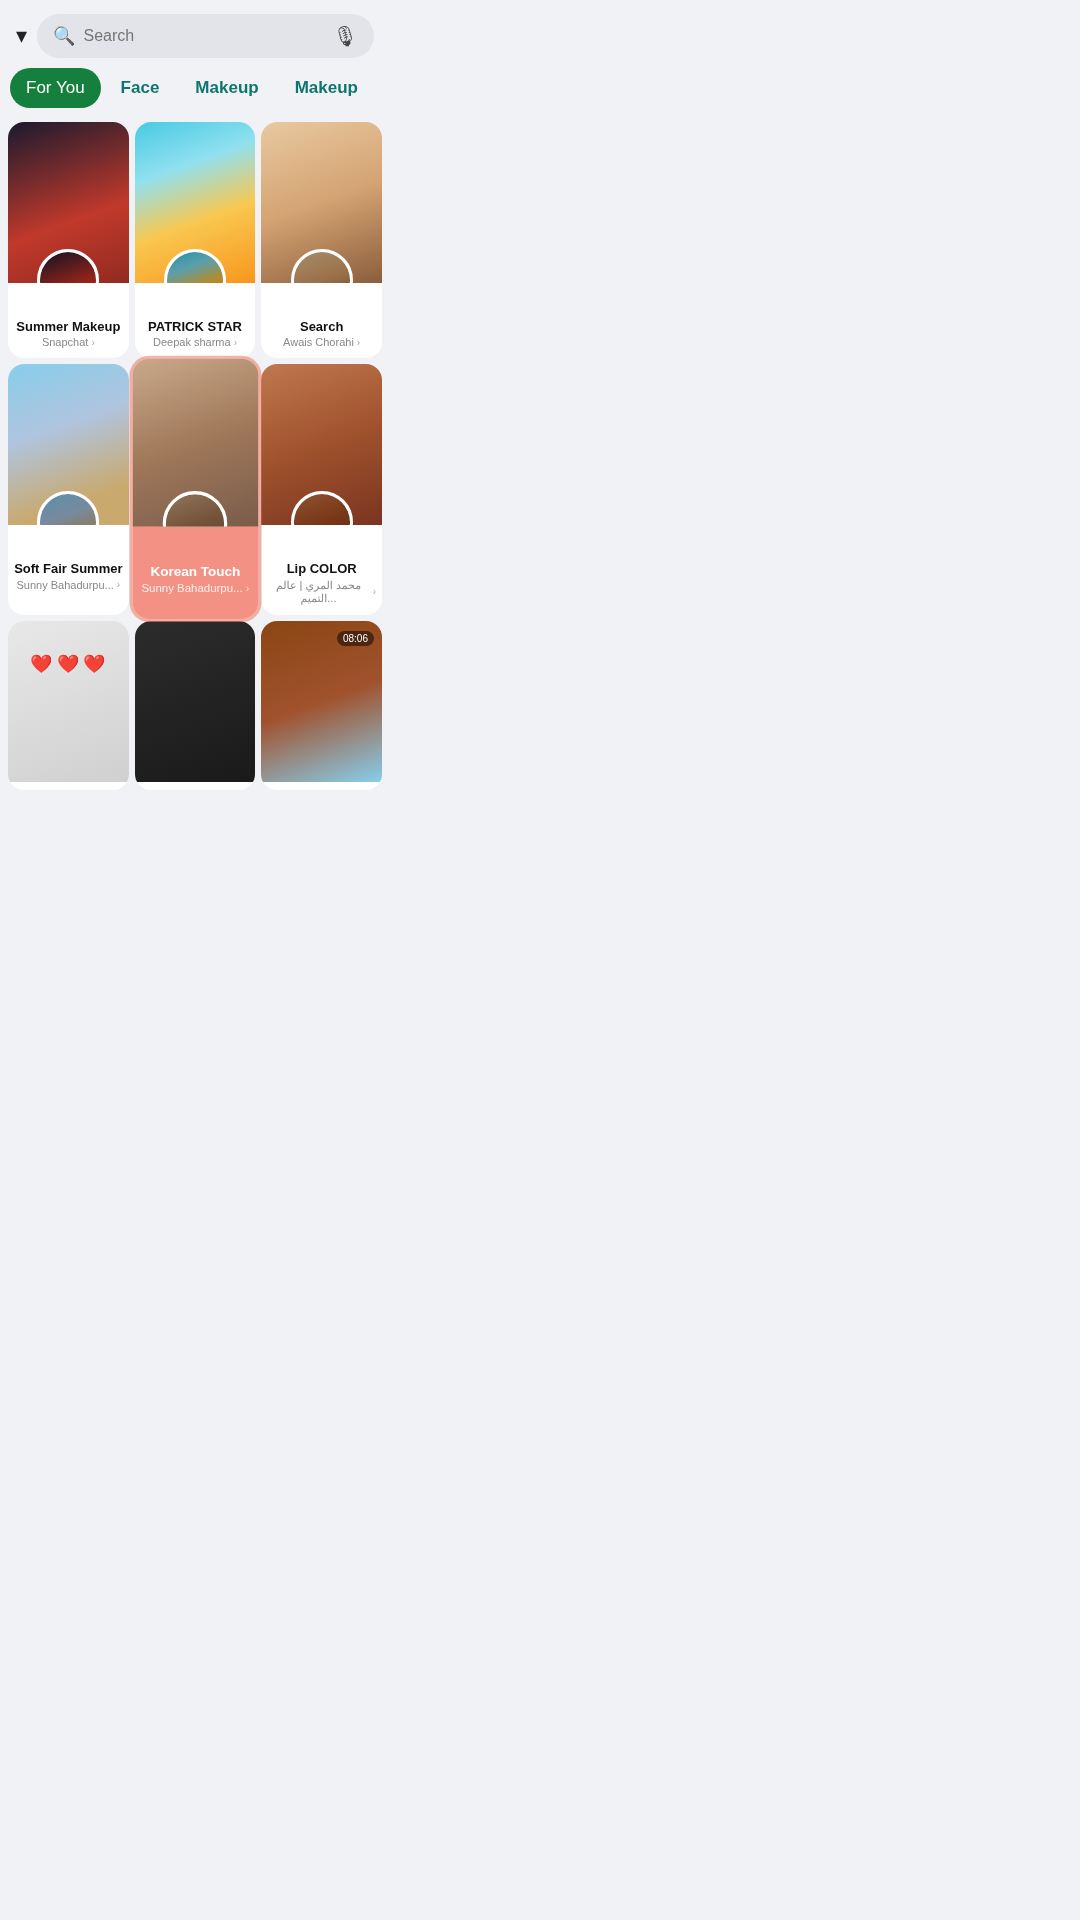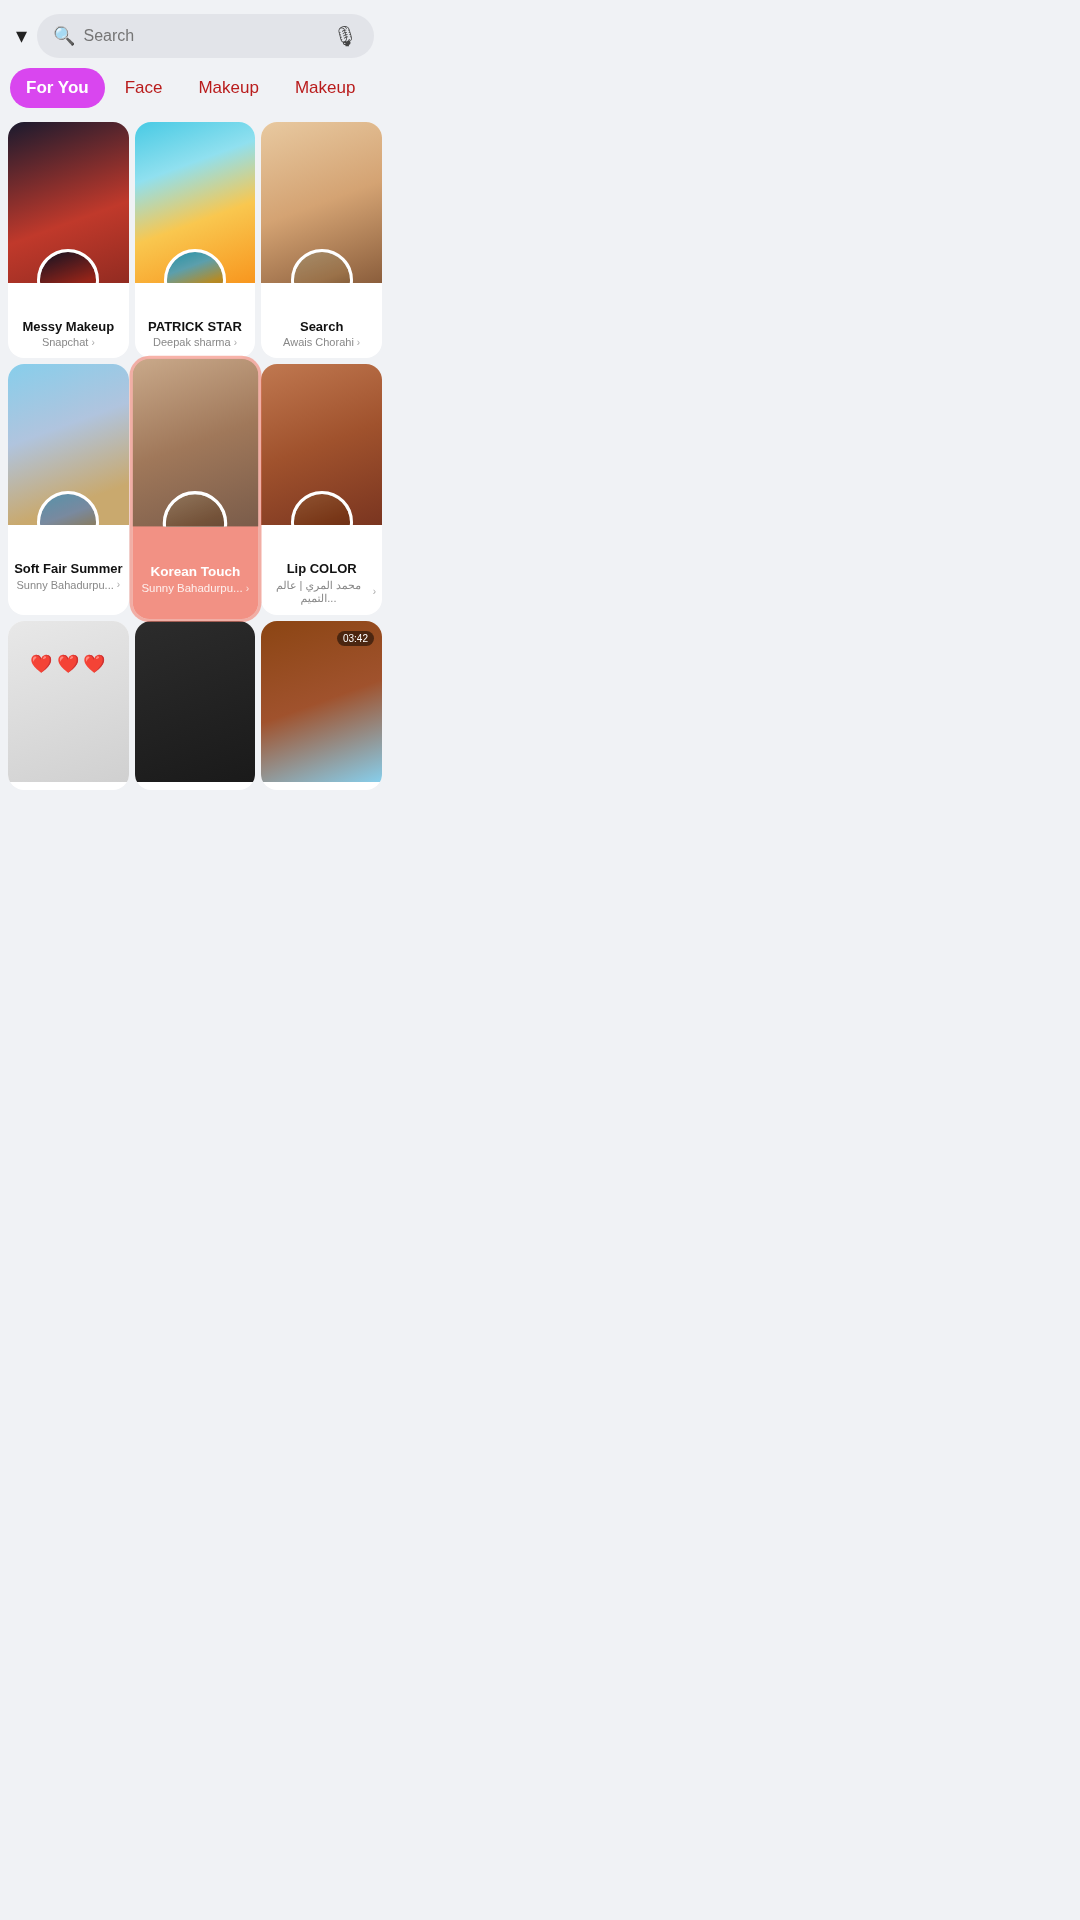--- a/index.html
+++ b/index.html
@@ -48,31 +48,31 @@
       padding: 0 10px;
       background: #f0f2f5;
       overflow-x: auto;
       scrollbar-width: none;
       gap: 4px;
     }
     .tabs::-webkit-scrollbar { display: none; }
     .tab {
       padding: 10px 16px;
       font-size: 17px;
-      font-weight: 400;
-      color: #b91c1c;
+      font-weight: 700;
+      color: #0f766e;
       white-space: nowrap;
       cursor: pointer;
       position: relative;
     }
     .tab.active {
-      background: #d946ef;
+      background: #15803d;
       color: #fff;
       border-radius: 22px;
-      font-weight: 700;
+      font-weight: 400;
     }
     .tab.active::after {
       content: '';
       position: absolute;
       bottom: -6px;
       left: 50%;
       transform: translateX(-50%);
       width: 40px;
       height: 4px;
       background: #f28070;
@@ -218,21 +218,21 @@
 </div>
 
 <div class="grid" id="filters-grid">
 <div class="card">
       <div class="img-block img-messy">
         <div class="avatar-wrap">
           <div class="avatar-inner img-messy" style="filter: brightness(0.7) saturate(1.2);"></div>
         </div>
       </div>
       <div class="card-info">
-        <div class="card-title">Messy Makeup</div>
+        <div class="card-title">Summer Makeup</div>
         <div class="card-sub">Snapchat <span class="arrow">›</span></div>
       </div>
     </div>
     <div class="card">
       <div class="img-block img-patrick">
         <div class="avatar-wrap">
           <div class="avatar-inner img-patrick" style="filter: brightness(0.7) saturate(1.2);"></div>
         </div>
       </div>
       <div class="card-info">
@@ -291,16 +291,16 @@
           <span class="heart">❤️</span>
           <span class="heart">❤️</span>
         </div>
       </div>
     </div>
     <div class="card" style="padding-bottom: 8px;">
       <div class="img-block img-dark-hair"></div>
     </div>
     <div class="card" style="padding-bottom: 8px;">
       <div class="img-block img-landscape">
-        <div class="time-badge">03:42</div>
+        <div class="time-badge">08:06</div>
       </div>
     </div>
   </div>
 
 </body></html>

